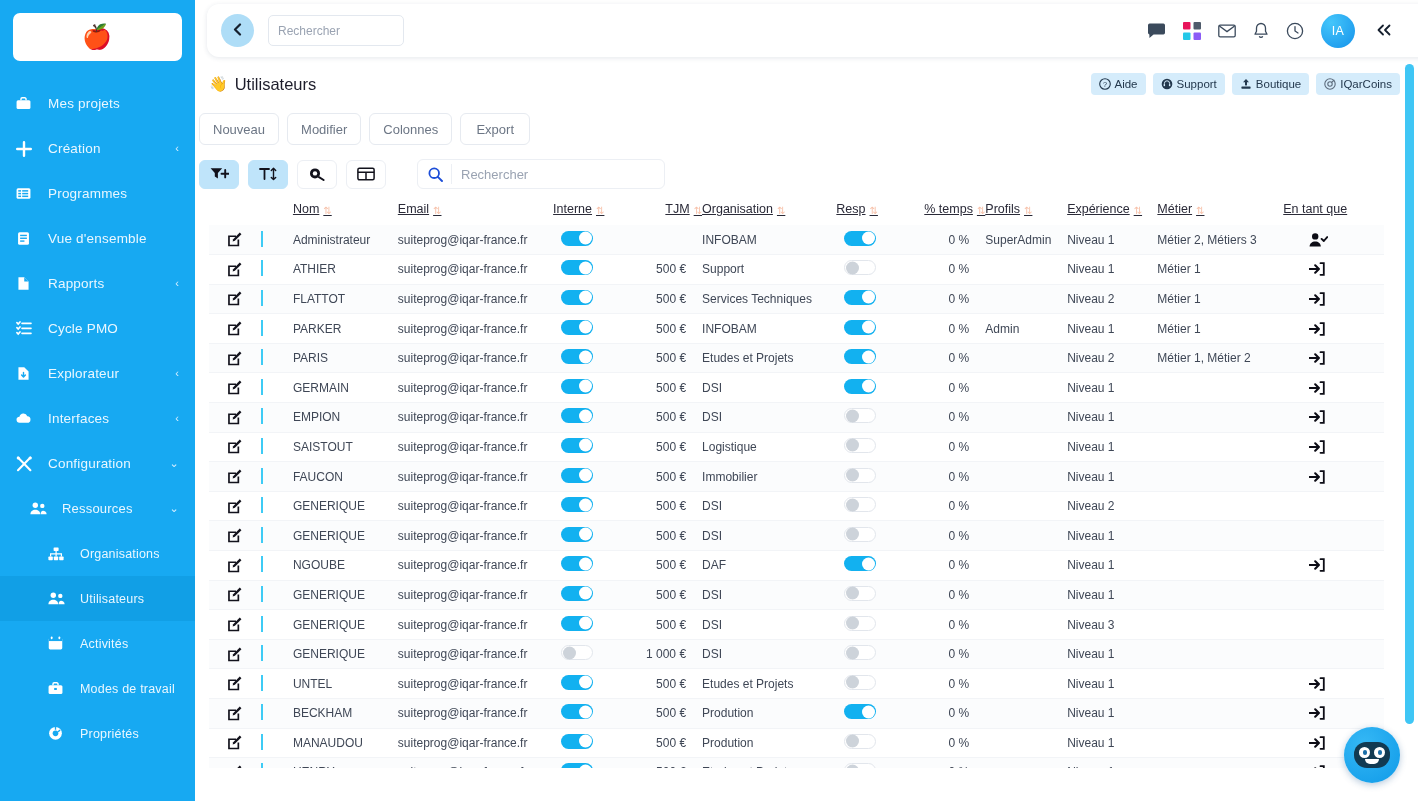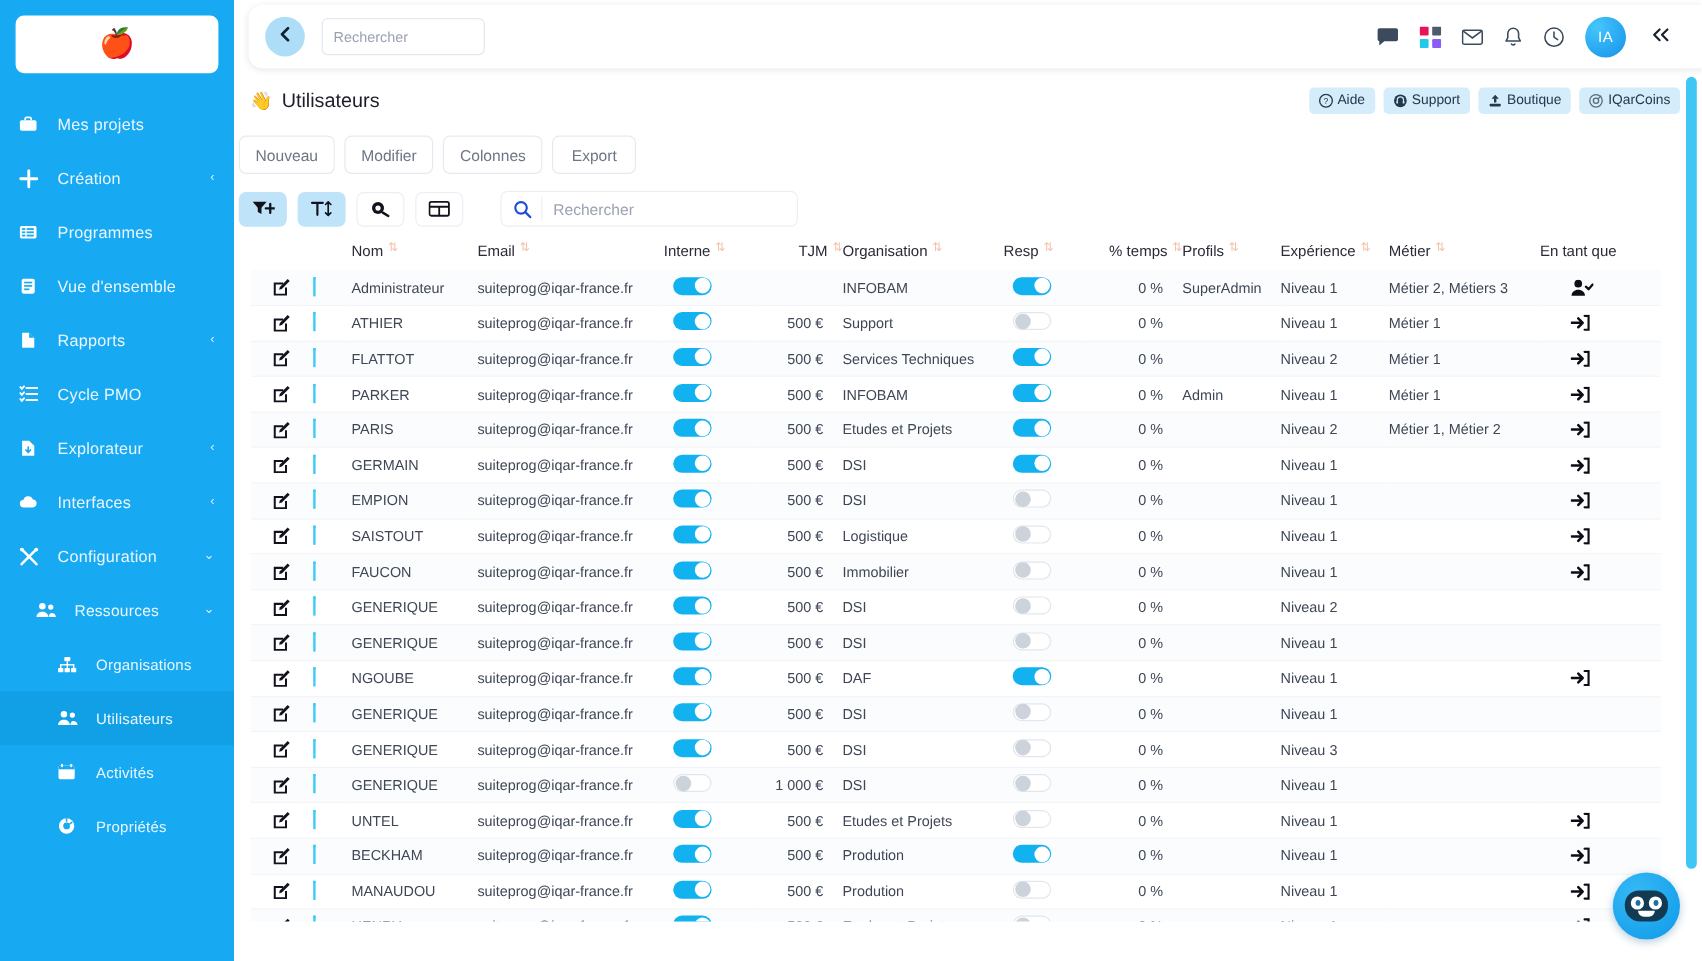--- a/index.html
+++ b/index.html
@@ -168,21 +168,21 @@
     margin-top: 9px;
     padding-left: 14px; padding-right: 14px;
     height: 570px; overflow: hidden; position: relative;
   }
   table { border-collapse: collapse; width: 1175px; table-layout: fixed; }
   thead th {
     font-size: 12.5px; font-weight: normal; color: #2a2a38;
     text-align: left; padding: 4px 0 9px 0;
     vertical-align: middle; white-space: nowrap;
   }
-  th .th-in { display: flex; align-items: flex-start; gap: 4px; }
+  th .th-in { display: flex; align-items: flex-end; gap: 4px; text-decoration: underline; }
   th .sortic { color: #f7c0a8; font-size: 10px; line-height: 1; }
   th.num .th-in { justify-content: flex-end; }
   tbody tr { height: 29.6px; }
   tbody tr:nth-child(odd) td { background: #fbfcfd; }
   tbody tr:nth-child(even) td { background: #ffffff; }
   tbody td {
     font-size: 12px; color: #3f4756;
     padding: 0 0 0 0; white-space: nowrap;
     border-bottom: 1px solid #f2f4f7;
     vertical-align: middle;
@@ -393,20 +393,30 @@
         <div class="nav-item lvl3">
           <span class="ic">
             <svg width="15" height="15" viewBox="0 0 16 16" fill="#fff">
               <rect x="0.8" y="2.1" width="14.4" height="12.2" rx="1.5"></rect>
               <rect x="0.8" y="2.1" width="14.4" height="3.3" fill="#17A9F2"></rect>
               <rect x="3" y="0.5" width="1.8" height="3" rx="0.8"></rect>
               <rect x="11.2" y="0.5" width="1.8" height="3" rx="0.8"></rect>
             </svg>
           </span>
           <span class="lbl">Activités</span>
+        </div>
+        <div class="nav-item lvl3">
+          <span class="ic">
+            <svg width="15" height="15" viewBox="0 0 16 16" fill="#fff">
+              <rect x="0.6" y="4.4" width="14.8" height="9.4" rx="1.6"></rect>
+              <path d="M5.3 4.4V3.2a1.3 1.3 0 0 1 1.3-1.3h2.8a1.3 1.3 0 0 1 1.3 1.3v1.2" fill="none" stroke="#fff" stroke-width="1.5"></path>
+              <rect x="6.6" y="7.4" width="2.8" height="2.2" fill="#17A9F2"></rect>
+            </svg>
+          </span>
+          <span class="lbl">Modes de travail</span>
         </div>
         <div class="nav-item lvl3">
           <span class="ic">
             <svg width="15" height="15" viewBox="0 0 16 16" fill="#fff">
               <circle cx="8" cy="7.8" r="6.8"></circle>
               <circle cx="8" cy="7.8" r="3" fill="#17A9F2"></circle>
               <path d="M8 1v3M13 4.4l-2.4 1.7" stroke="#17A9F2" stroke-width="1.4"></path>
             </svg>
           </span>
           <span class="lbl">Propriétés</span>

